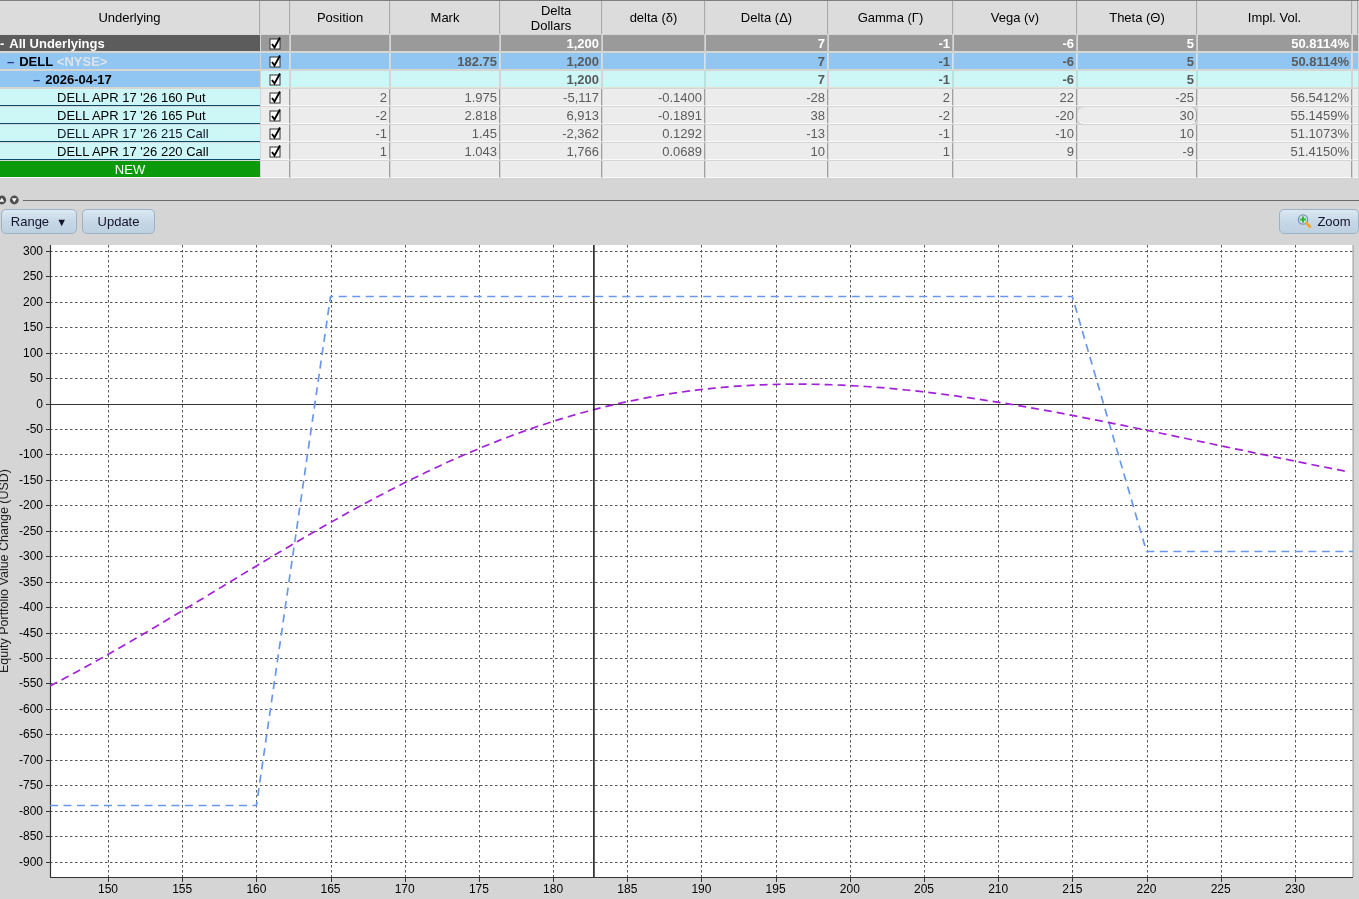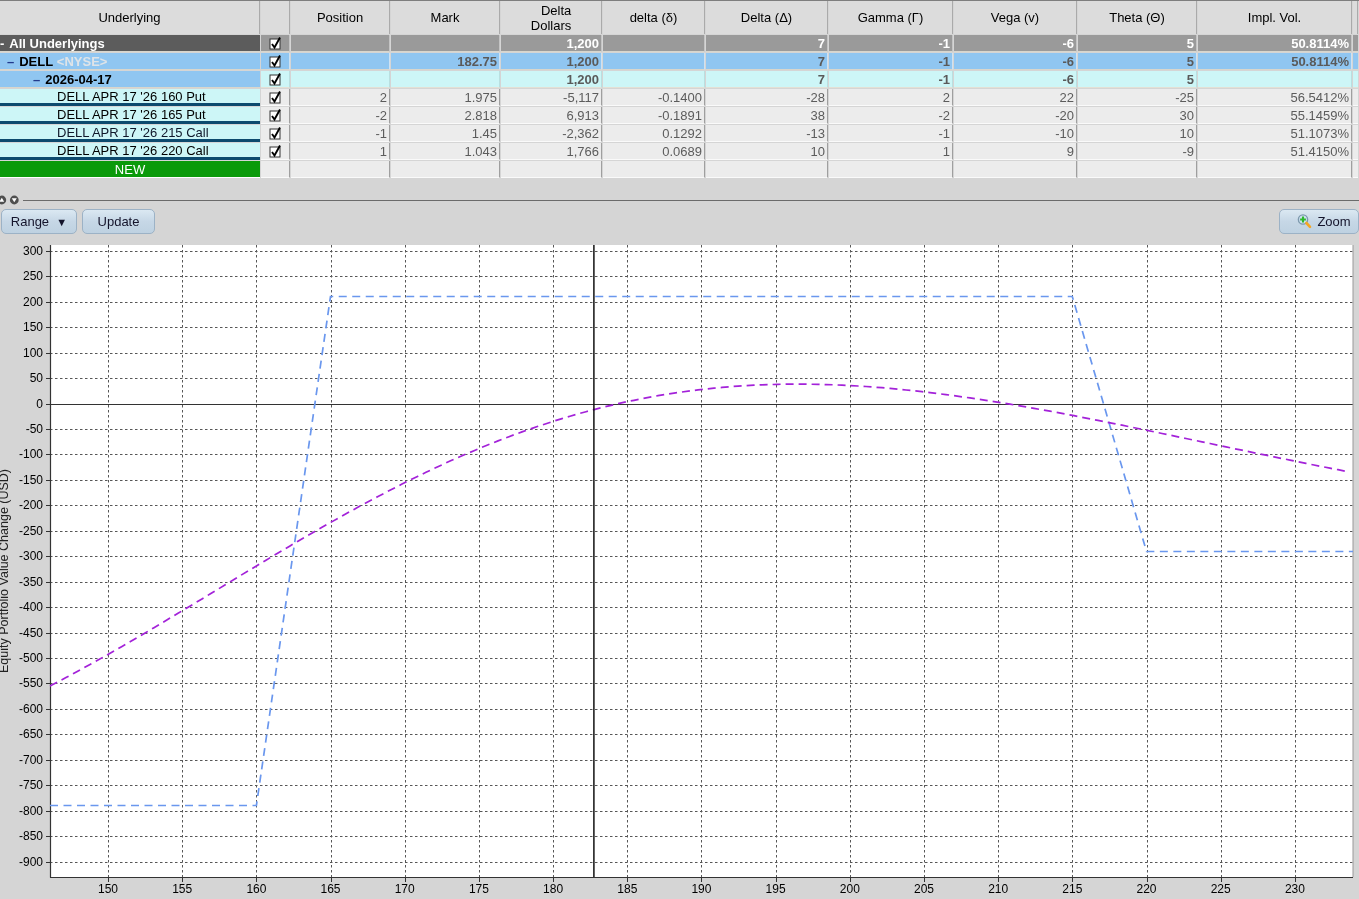--- a/index.html
+++ b/index.html
@@ -1,20 +1,20 @@
 <!DOCTYPE html>
 <html><head><meta charset="utf-8"><style>
 *{margin:0;padding:0;box-sizing:border-box}
 html,body{width:1359px;height:899px;overflow:hidden;background:#d5d5d5;font-family:"Liberation Sans",sans-serif;position:relative}
 .c{position:absolute;display:flex;align-items:center;font-size:13px;white-space:nowrap;overflow:hidden}
 .hd{background:#dcdcdc;justify-content:center;text-align:right;color:#000;border-right:1px solid #aaa;line-height:15px}
 .hd span{display:block}
 .uall{background:#5c5c5c;color:#fff;border-bottom:1px solid #d9d6cc}
 .ublue{background:#90c6f1;color:#000;border-bottom:1px solid #d9d6cc}
-.ucyan{background:#cdf6f7;color:#000;border-bottom:3px solid #0c4a6e}
+.ucyan{background:#cdf6f7;color:#000;border-bottom:1px solid #0c4a6e}
 .unew{background:#0a9a0a;border-bottom:1px solid #fff}
 .vgray{background:#9a9a9a;border-right:1px solid #c4c4c4;border-bottom:1px solid #d9d6cc}
 .vblue{background:#90c6f1;border-right:1px solid #cfe2f2;border-bottom:1px solid #d9d6cc}
 .vcyan{background:#cdf6f7;border-right:1px solid #b9dfe0;border-bottom:1px solid #e4e0d5}
 .vopt{background:#ececec;border-right:1px solid #9f9f9f;border-bottom:1px solid #fafafa}
 .nl{border-right:none}
 .tw .num{color:#fff;font-weight:bold}
 .tg .num{color:#5a5a5a;font-weight:bold}
 .to .num{color:#5c5c5c}
 .num{margin-left:auto;padding-right:2px}
@@ -231,21 +231,21 @@
   </div>
 <div class="c vopt to" style="left:706px;top:107px;width:122px;height:17px;">
     <span class="num">38</span>
   </div>
 <div class="c vopt to" style="left:829px;top:107px;width:124px;height:17px;">
     <span class="num">-2</span>
   </div>
 <div class="c vopt to" style="left:954px;top:107px;width:123px;height:17px;">
     <span class="num">-20</span>
   </div>
-<div class="c vopt to" style="left:1078px;top:107px;width:119px;height:17px;">
+<div class="c vopt to" style="left:1078px;top:107px;width:119px;height:17px;border-radius:6px;">
     <span class="num">30</span>
   </div>
 <div class="c vopt to" style="left:1198px;top:107px;width:154px;height:17px;">
     <span class="num">55.1459%</span>
   </div>
 <div class="c vopt nl" style="left:1353px;top:107px;width:5px;height:17px;"></div>
 <div class="c ucyan" style="left:0px;top:125px;width:260px;height:17px;">
     <span style="margin-left:57px;color:#0f172a">DELL APR 17 '26 215 Call</span>
   </div>
 <div class="c vopt" style="left:261px;top:125px;width:29px;height:17px;justify-content:center;">

